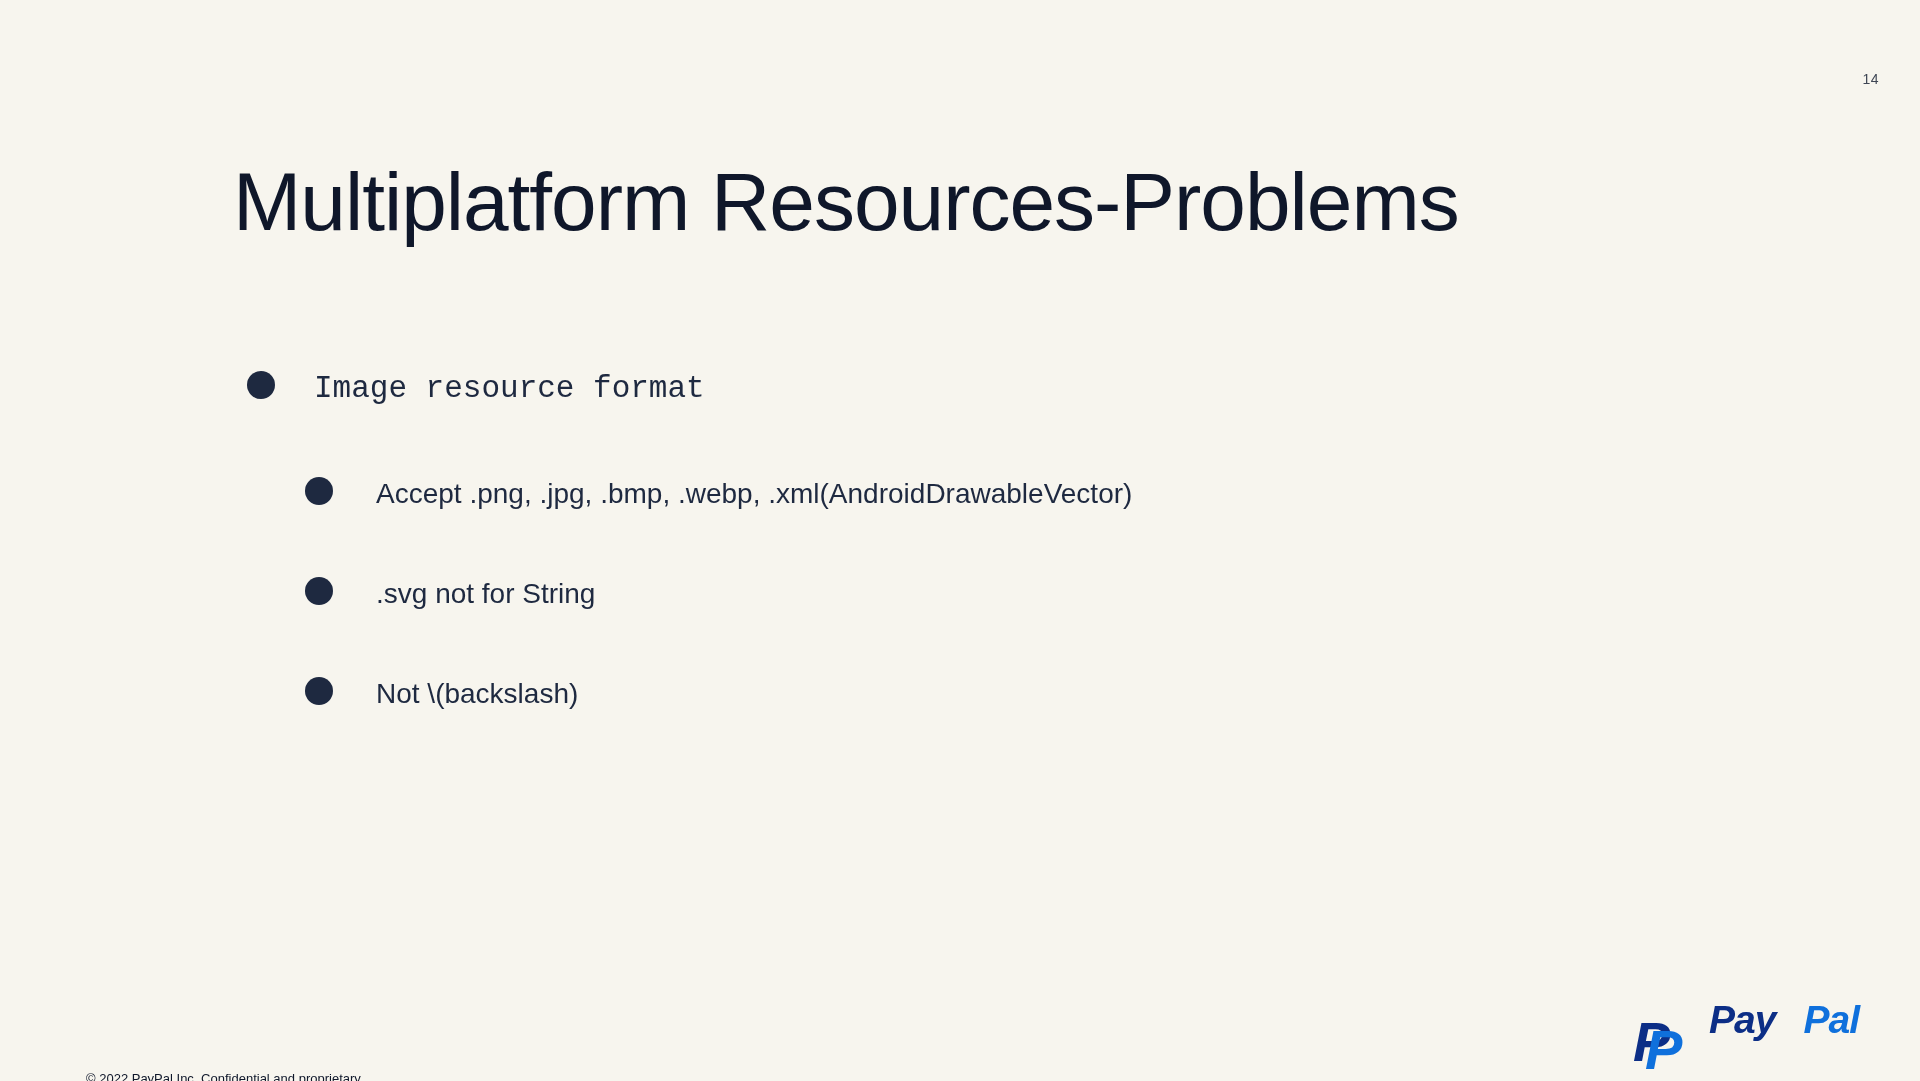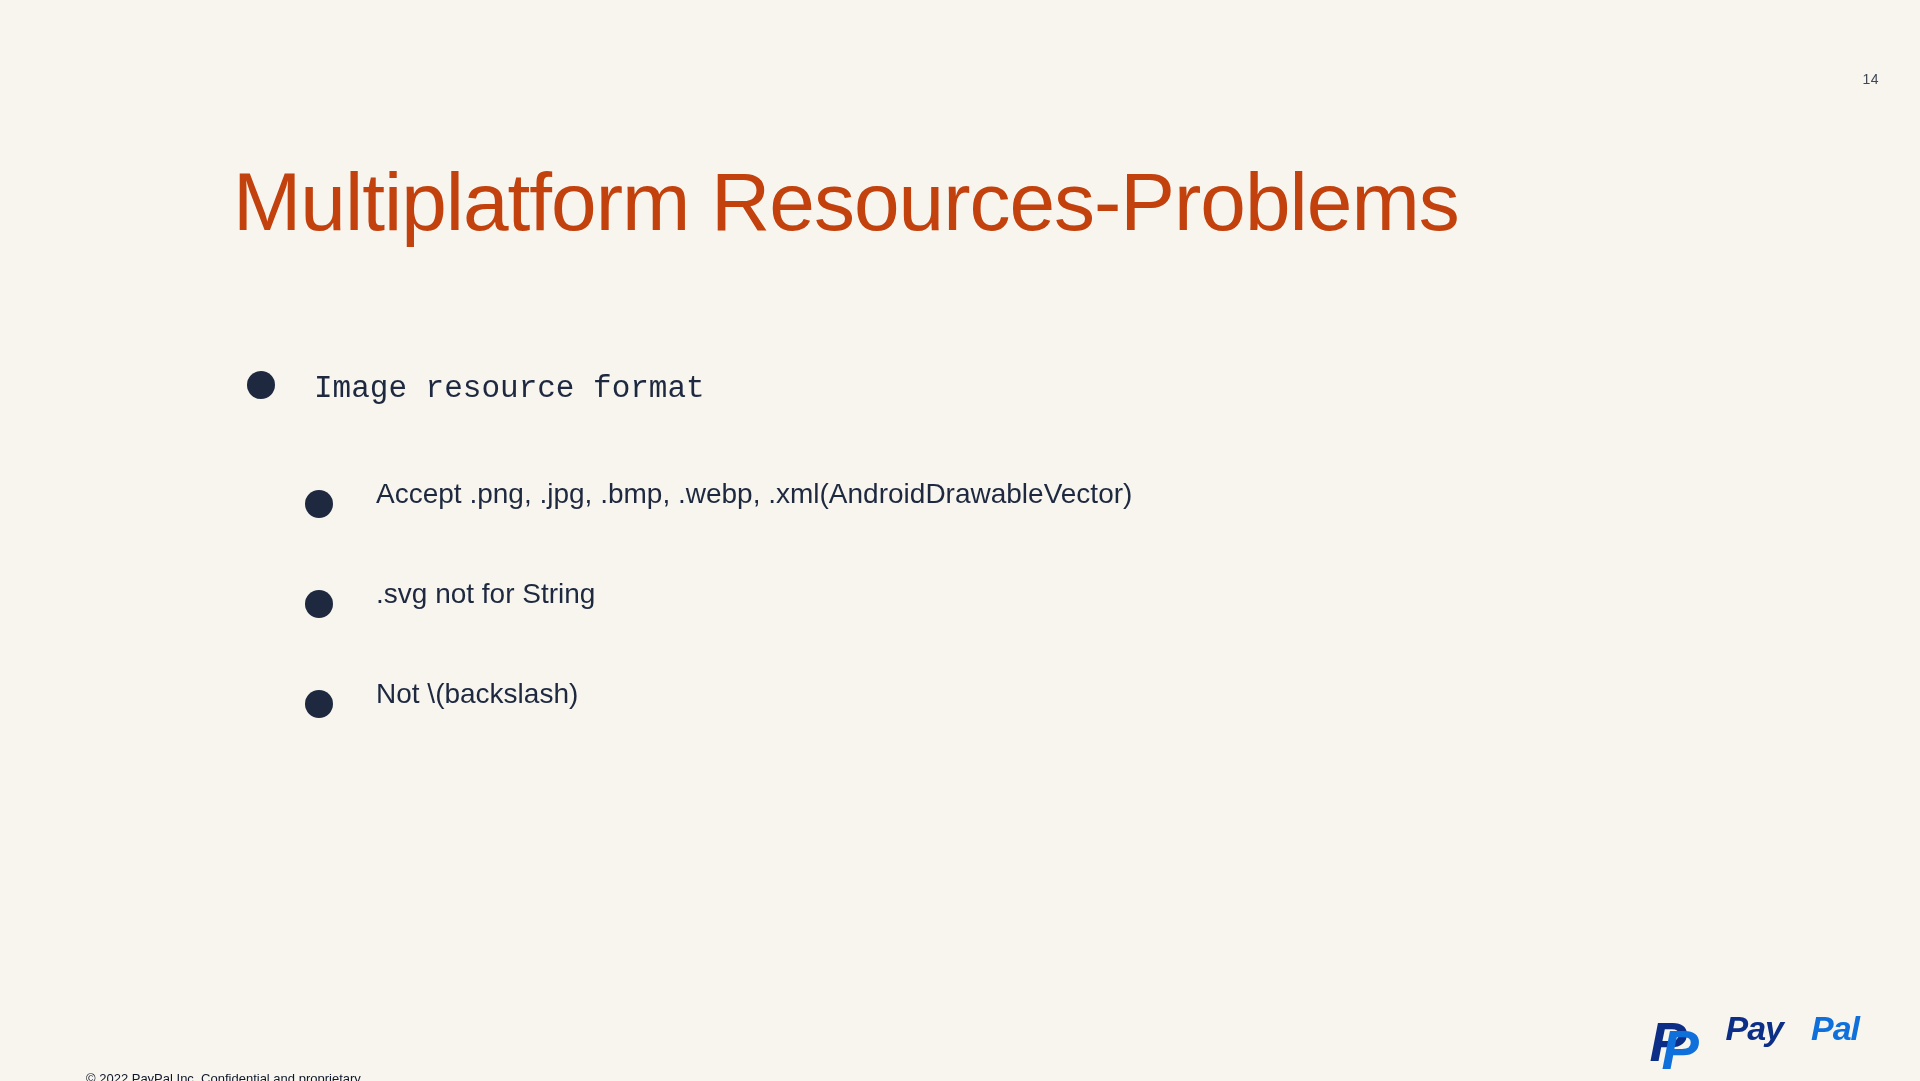--- a/index.html
+++ b/index.html
@@ -24,21 +24,21 @@
     letter-spacing: 0.5px;
   }
   .title {
     position: absolute;
     left: 205px;
     top: 127px;
     font-size: 82px;
     line-height: 94px;
     font-weight: 400;
     letter-spacing: -1px;
-    color: #c2410c;
+    color: #0f172a;
     white-space: nowrap;
   }
   .bullets {
     position: absolute;
     left: 205px;
     top: 312px;
     width: 1300px;
     color: #1e2940;
   }
   .bullet-row {
@@ -58,21 +58,20 @@
   }
   .level-1 .dot {
     width: 7px; height: 7px;
     margin-top: 17px;
     margin-right: 25px;
   }
   .level-2 {
     font-size: 28px;
     line-height: 44px;
     padding-left: 72px;
-    align-items: center;
   }
   .level-2 .dot {
     width: 6px; height: 6px;
     margin-top: 19px;
     margin-right: 29px;
   }
   .bullet-row + .level-2 { margin-top: 0; }
   .level-1 + .level-2 { margin-top: 6px; }
   .level-2 + .level-1 { margin-top: 24px; }
   .footer {
@@ -101,24 +100,25 @@
     font-weight: 700;
     font-size: 56px;
     line-height: 56px;
     font-family: "Liberation Sans", sans-serif;
   }
   .pp-monogram .p.back  { left: 0;    top: 0;   color: #0c2e86; }
   .pp-monogram .p.front { left: 12px; top: 8px; color: #0f70dc; }
   .pp-wordmark {
     font-style: italic;
     font-weight: 700;
-    font-size: 34px;
+    font-size: 39px;
     line-height: 39px;
     letter-spacing: -1px;
     margin-left: 6px;
+    margin-bottom: 9px;
     white-space: nowrap;
   }
   .pp-wordmark .w-pay { color: #0c2e86; }
   .pp-wordmark .w-pal { color: #0f70dc; }
 </style>
 </head>
 <body>
 
 <div class="slide">
 

